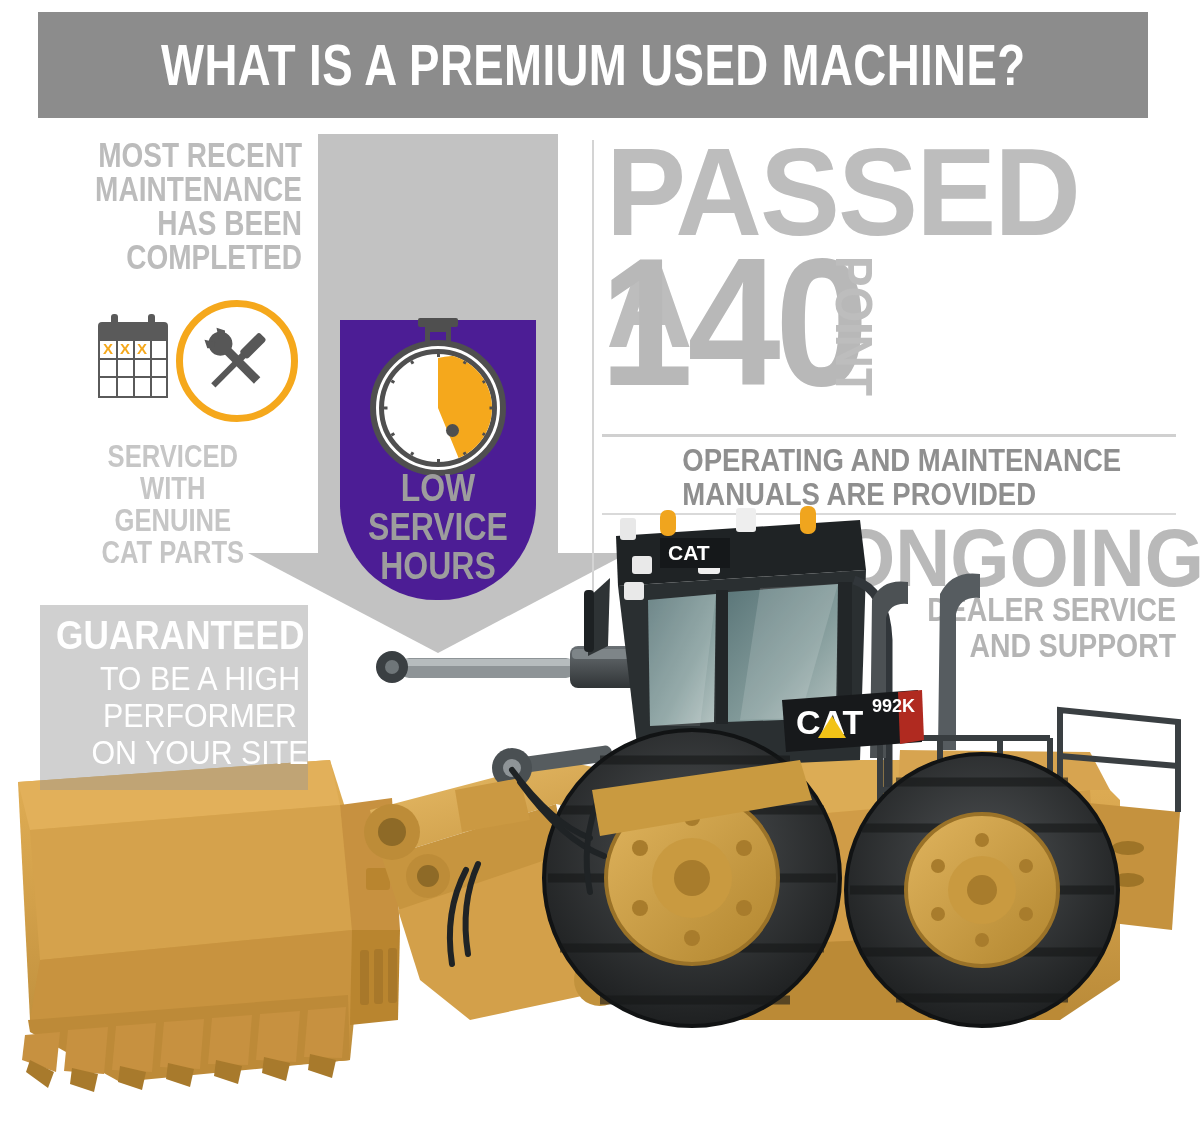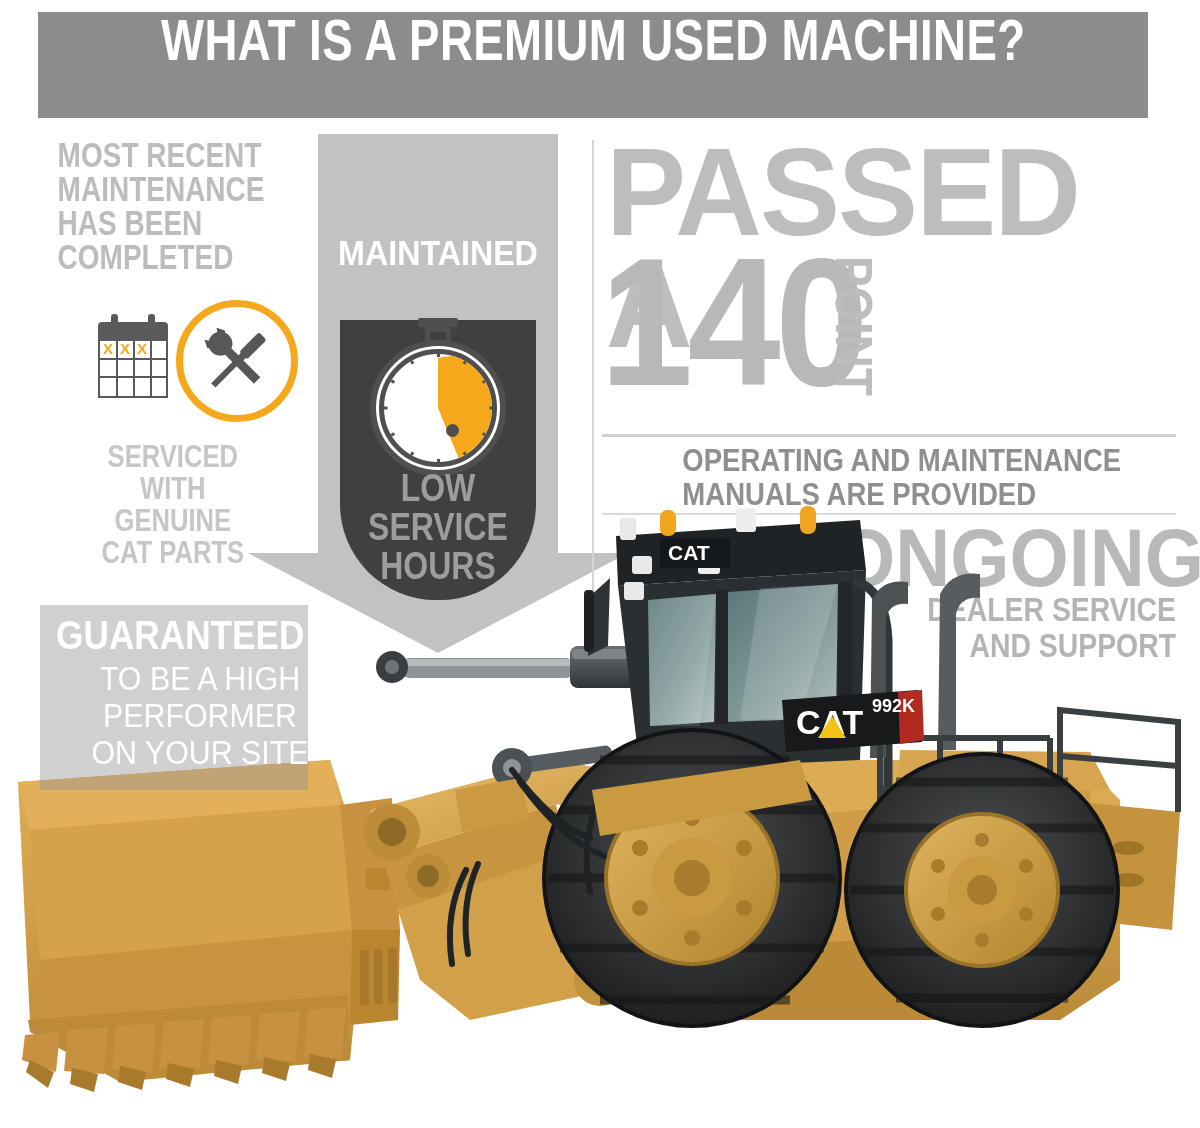--- a/index.html
+++ b/index.html
@@ -8,37 +8,37 @@
     background:#ffffff;
     font-family:"Liberation Sans", sans-serif;
     overflow:hidden;
   }
   #canvas{position:relative;width:1200px;height:1128px;background:#fff;overflow:hidden;}
 
   
   .banner{
     position:absolute;left:38px;top:12px;width:1110px;height:106px;
     background:#8c8c8c;
-    display:flex;justify-content:center;
+    display:flex;align-items:center;justify-content:center;
   }
   .banner-title{
     color:#ffffff;
     font-weight:bold;
     font-size:57px;
     letter-spacing:0.5px;
     transform:scaleX(0.80);
     transform-origin:center center;
     white-space:nowrap;
     line-height:1;
   }
 
   
   .left-head{
-    position:absolute;left:0px;top:138px;width:288px;
-    text-align:left;color:#bcbcbc;font-weight:bold;font-size:35px;line-height:34px;
+    position:absolute;left:14px;top:138px;width:288px;
+    text-align:right;color:#bcbcbc;font-weight:bold;font-size:35px;line-height:34px;
   }
   .left-head div{transform:scaleX(0.80);transform-origin:right center;}
 
   .left-sub{
     position:absolute;left:0px;top:440px;width:288px;
     text-align:center;color:#c6c6c6;font-weight:bold;font-size:32px;line-height:32px;
   }
   .left-sub div{transform:scaleX(0.80);transform-origin:right center;}
 
   
@@ -68,21 +68,21 @@
   }
   .arrow-title div{transform:scaleX(0.92);transform-origin:center center;}
   .arrow-sub{
     position:absolute;left:0;top:102px;width:240px;text-align:center;
     color:#ffffff;font-weight:bold;font-size:35px;line-height:34px;
   }
   .arrow-sub div{transform:scaleX(0.92);transform-origin:center center;}
 
   .shield{
     position:absolute;left:22px;top:186px;width:196px;height:280px;
-    background:#404040;border-radius:0 0 96px 96px;
+    background:#4c1d95;border-radius:0 0 96px 96px;
   }
   .shield-text{
     position:absolute;left:0;top:148px;width:196px;text-align:center;
     color:#9d9d9d;font-weight:bold;font-size:39px;line-height:39px;
   }
   .shield-text div{transform:scaleX(0.82);transform-origin:center center;}
 
   
   .watch{position:absolute;left:30px;top:12px;width:136px;height:136px;}
   .watch-crown{position:absolute;left:48px;top:-14px;width:40px;height:9px;background:#4f4f4f;border-radius:2px;}
@@ -218,23 +218,20 @@
     <div>SERVICED</div>
     <div>WITH</div>
     <div>GENUINE</div>
     <div>CAT PARTS</div>
   </div>
 
   <div class="arrow-wrap">
     <div class="arrow-shaft"></div>
     <div class="arrow-head"></div>
 
-    <div class="arrow-sub">
-      <div>MAINTAINED</div>
-    </div>
 
     <div class="shield">
       <div class="watch">
         <div class="watch-crown"></div>
         <div class="watch-stem"></div>
         <div class="watch-outer"></div>
         <div class="watch-inner">
           <svg width="108" height="108" viewBox="0 0 108 108" style="position:absolute;left:0;top:0;">
             <path d="M54 54 L54 4 A50 50 0 0 1 89 139 Z" fill="#f5a81c"></path>
           </svg>

